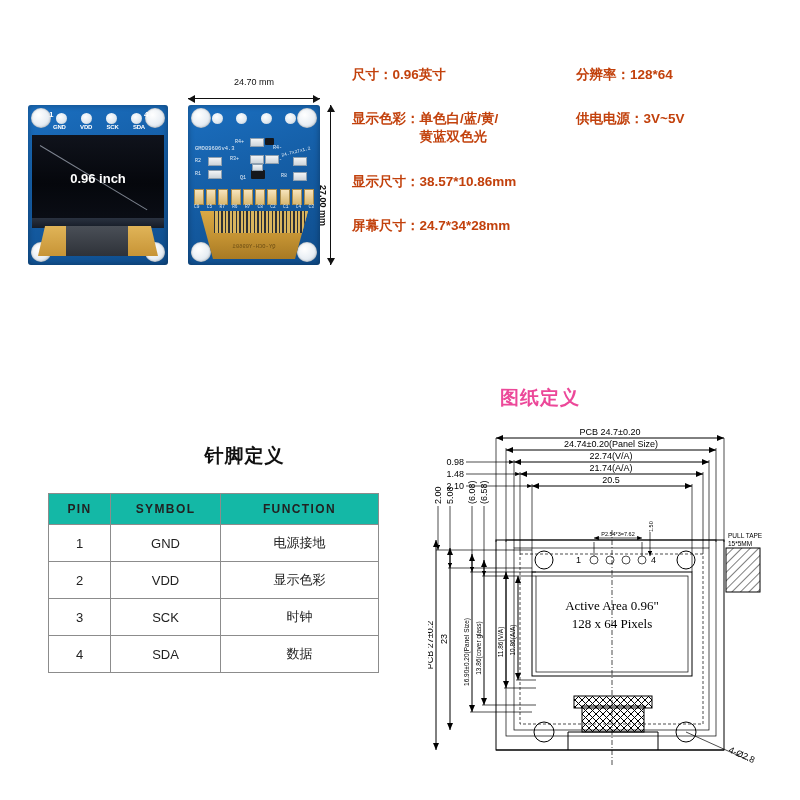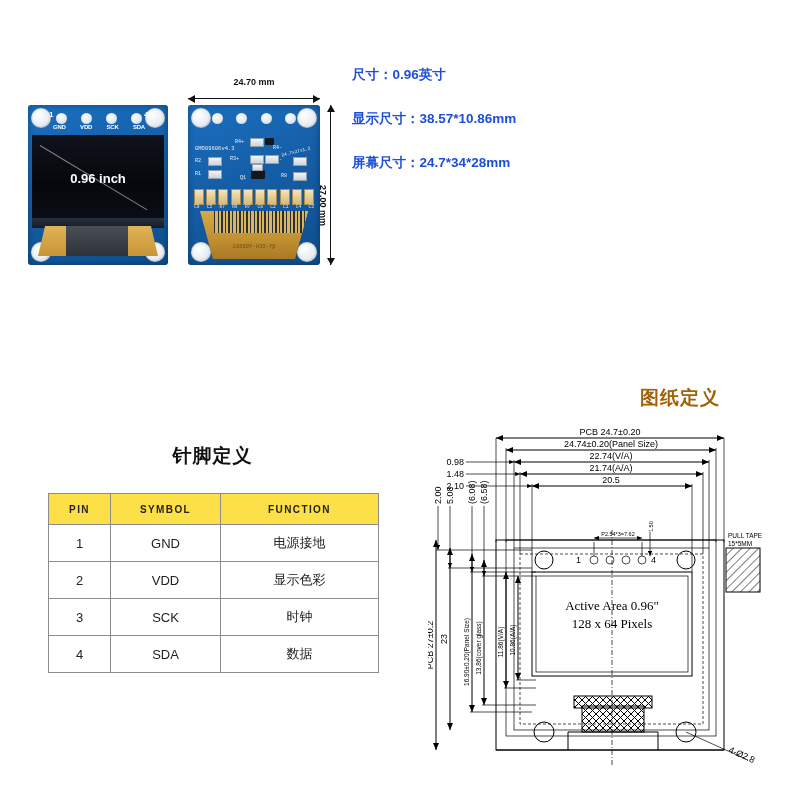--- a/index.html
+++ b/index.html
@@ -230,21 +230,21 @@
     border-bottom: 4px solid transparent;
   }
   .dim-h .ar-l { left: 0;  border-right: 7px solid #111; }
   .dim-h .ar-r { right: 0; border-left: 7px solid #111; }
   .dim-h-label {
     position: absolute;
     left: 160px; top: -8px;
     width: 132px;
     text-align: center;
     font-size: 9px;
-    font-weight: bold;
+    font-weight: normal;
     color: #111;
   }
 
   .dim-v {
     position: absolute;
     left: 297px; top: 20px;
     height: 160px; width: 10px;
   }
   .dim-v .line {
     position: absolute;
@@ -279,78 +279,79 @@
   }
   .spec-row {
     display: flex;
     margin-bottom: 26px;
   }
   .spec-item {
     display: flex;
     align-items: flex-start;
     font-size: 13.5px;
     font-weight: bold;
-    color: #1d4ed8;
+    color: #c2410c;
     line-height: 1.35;
   }
   .spec-item.col-a { width: 224px; }
   .spec-item.col-b { width: 216px; }
   .spec-label { white-space: nowrap; }
   .spec-value { white-space: pre-line; }
   sup.sup { font-size: 9px; vertical-align: super; }
 
   
   .pin-section-title {
     position: absolute;
     left: 0; top: 443px;
     width: 425px;
     text-align: center;
     font-size: 19px;
     font-weight: bold;
     color: #111;
     letter-spacing: 1px;
+    padding-left: 32px;
   }
   table.pin-table {
     position: absolute;
     left: 48px; top: 493px;
     width: 330px;
     border-collapse: collapse;
     table-layout: fixed;
   }
   table.pin-table th,
   table.pin-table td {
     border: 1px solid #8c8c8c;
     text-align: center;
     color: #222;
   }
   table.pin-table th {
-    background: #fde047;
-    font-size: 10px;
+    background: #14b8a6;
+    font-size: 12px;
     font-weight: bold;
     letter-spacing: 1.4px;
     height: 28px;
   }
   table.pin-table td {
     background: #ffffff;
     font-size: 13px;
     height: 34px;
   }
   .col-pin  { width: 62px; }
   .col-sym  { width: 110px; }
   .col-func { width: 158px; }
 
   
   .drawing-title {
     position: absolute;
     left: 500px; top: 385px;
     width: 220px;
-    text-align: right;
+    text-align: left;
     font-size: 19px;
     font-weight: bold;
-    color: #a16207;
+    color: #ec4899;
     letter-spacing: 1px;
   }
   .drawing-wrap {
     position: absolute;
     left: 428px; top: 420px;
     width: 372px; height: 360px;
   }
   .drawing-wrap svg { display: block; }
   .dtext {
     font-family: "Liberation Sans", sans-serif;
@@ -494,23 +495,38 @@
   </div>
 </div>
 
 <div class="specs">
 
   <div class="spec-row">
     <div class="spec-item col-a">
       <span class="spec-label">尺寸：</span>
       <span class="spec-value">0.96英寸</span>
     </div>
+    <div class="spec-item col-b">
+      <span class="spec-label">分辨率：</span>
+      <span class="spec-value">128*64</span>
+    </div>
   </div>
 
 
+  <div class="spec-row">
+    <div class="spec-item col-a">
+      <span class="spec-label">显示色彩：</span>
+      <span class="spec-value">单色白/蓝/黄/
+黄蓝双色光</span>
+    </div>
+    <div class="spec-item col-b">
+      <span class="spec-label">供电电源：</span>
+      <span class="spec-value">3V~5V</span>
+    </div>
+  </div>
 
   <div class="spec-row">
     <div class="spec-item col-b">
       <span class="spec-label">显示尺寸：</span>
       <span class="spec-value">38.57*10.86mm</span>
     </div>
   </div>
 
   <div class="spec-row">
     <div class="spec-item col-a">

